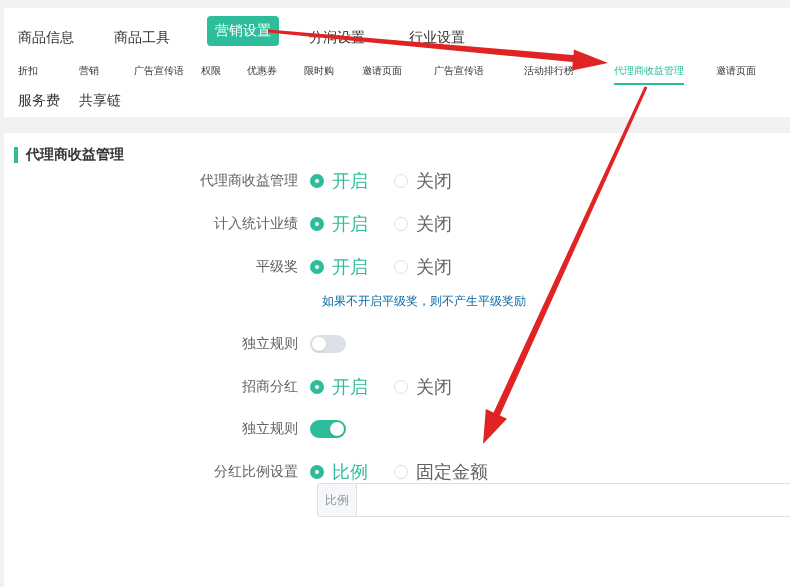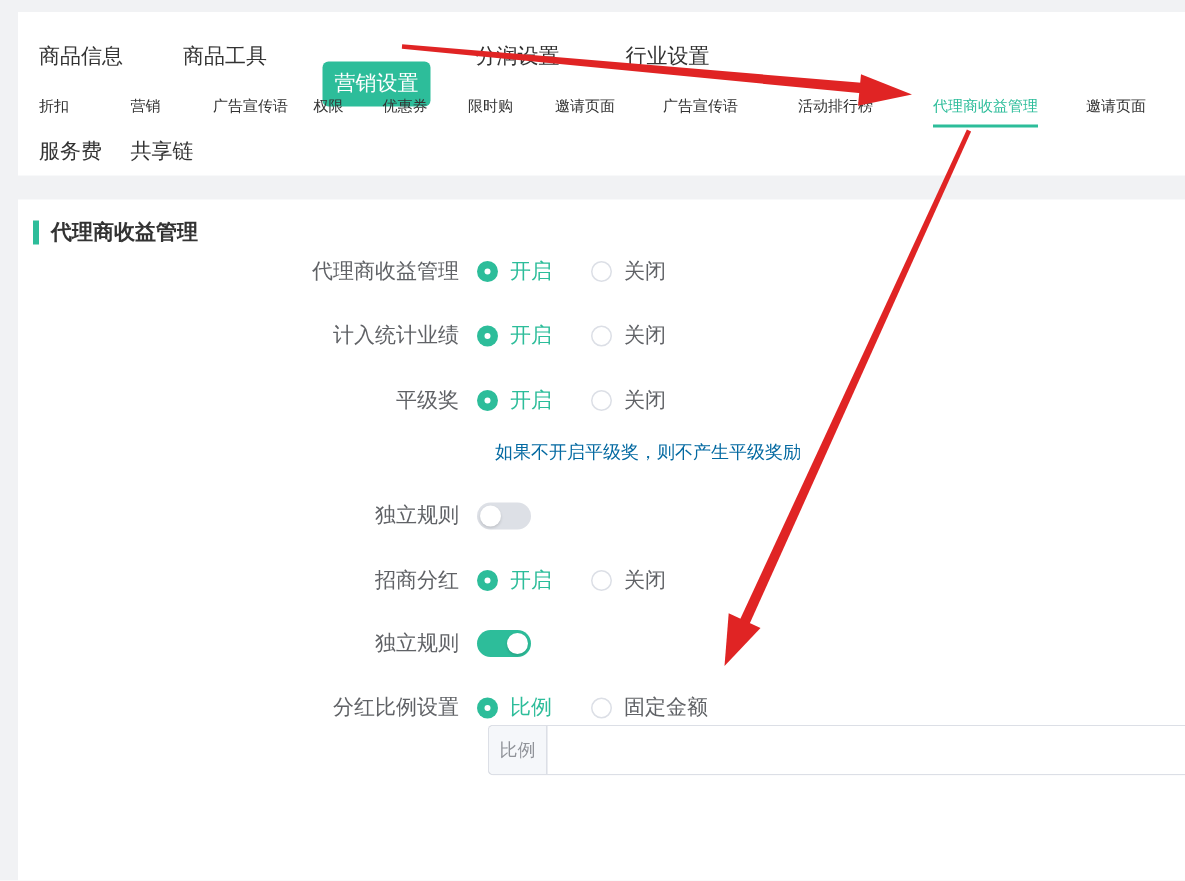--- a/index.html
+++ b/index.html
@@ -3,29 +3,29 @@
 <meta charset="utf-8">
 <style>
   * { box-sizing: border-box; }
   html,body { margin:0; padding:0; }
   body {
     width:790px; height:587px; position:relative; overflow:hidden;
     background:#f1f2f4;
     font-family:"Liberation Sans","DejaVu Sans",sans-serif;
     color:#333;
   }
-  .panel { position:absolute; left:12px; right:0; background:#fff; }
+  .panel { position:absolute; left:4px; right:0; background:#fff; }
   .panel-top { top:8px; height:109px; }
   .panel-main { top:133px; height:454px; }
 
   
   .tab { position:absolute; top:21px; font-size:14px; color:#333; cursor:pointer; white-space:nowrap; }
   .tab-active {
     top:8px; padding:6px 8px; border-radius:4px;
-    color:#fff; background:var(--accent);margin-top:25px;
+    color:#fff; background:var(--accent);
   }
 
   
   .nav1 { position:absolute; top:56px; font-size:10px; color:#333; cursor:pointer; white-space:nowrap; }
   .nav2 { position:absolute; top:84px; font-size:14px; color:#333; cursor:pointer; white-space:nowrap; }
   .nav-active { color:var(--accent); padding-bottom:5px; border-bottom:2px solid var(--accent); }
 
   
   .sec-bar { position:absolute; left:10px; top:14px; width:4px; height:16px; background:var(--accent); }
   .sec-title { position:absolute; left:22px; top:13px; font-size:14px; font-weight:bold; color:#333; }
@@ -34,21 +34,21 @@
   .frow { position:absolute; left:0; right:0; display:flex; align-items:center; height:18px; }
   .flabel { width:306px; padding-right:12px; text-align:right; font-size:14px; color:#606266; white-space:nowrap; }
   .rgroup { display:flex; align-items:center; }
   .radio { width:14px; height:14px; border-radius:50%; position:relative; flex:none; cursor:pointer; }
   .radio.checked { background:var(--accent); }
   .radio.checked::after {
     content:""; position:absolute; left:50%; top:50%; width:4px; height:4px;
     border-radius:50%; background:#fff; transform:translate(-50%,-50%);
   }
   .radio.off { background:#fff; border:1px solid #dcdfe6; }
-  .rlabel { margin-left:8px; font-size:14px; color:#606266; cursor:pointer; white-space:nowrap; }
+  .rlabel { margin-left:8px; font-size:18px; color:#606266; cursor:pointer; white-space:nowrap; }
   .rlabel.on { color:var(--accent); }
   .rlabel + .radio { margin-left:26px; }
   .helper { position:absolute; left:318px; top:160px; font-size:12px; color:#0369a1; white-space:nowrap; }
 
   .switch { position:relative; width:36px; height:18px; border-radius:9px; flex:none; cursor:pointer; }
   .switch.soff { background:#dde0e6; }
   .switch.son { background:var(--accent); }
   .knob {
     position:absolute; top:2px; width:14px; height:14px; border-radius:50%;
     background:#fff; box-shadow:0 1px 2px rgba(0,0,0,.15);

